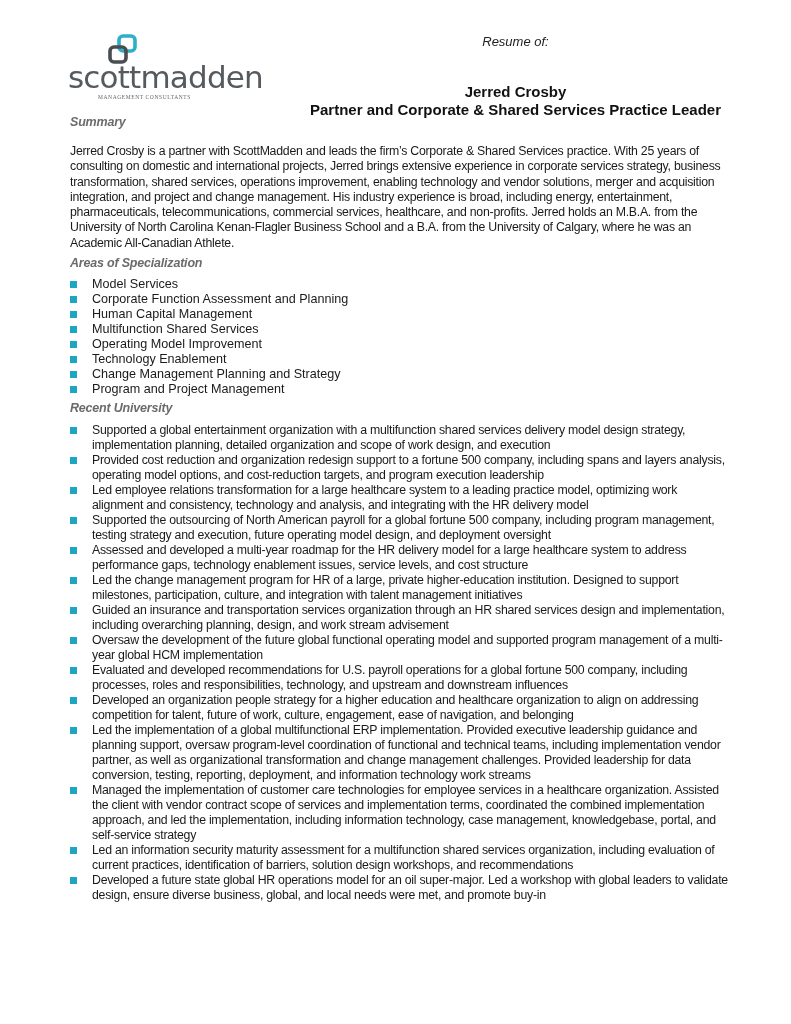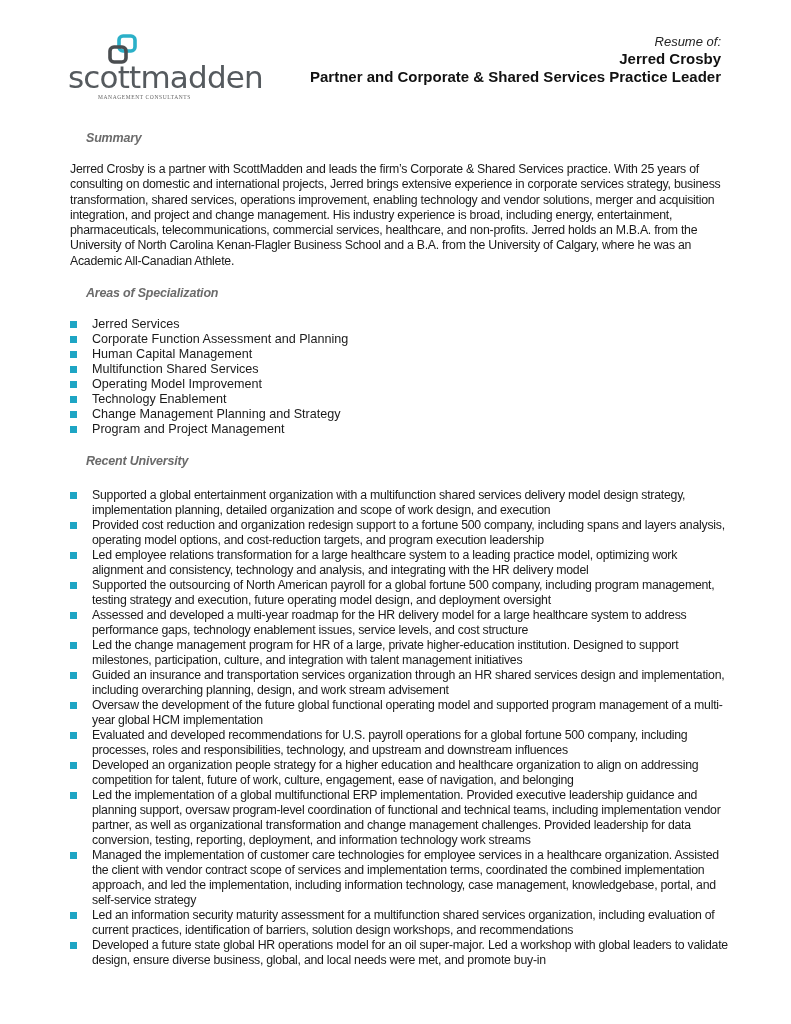--- a/index.html
+++ b/index.html
@@ -11,44 +11,44 @@
     .logo-mark { position: absolute; left: 38px; top: 0; width: 34px; height: 32px; }
     .logo-word {
       position: absolute; left: 0; top: 27px; font-size: 31px; color: #555a5e;
       letter-spacing: -0.8px; font-family: "DejaVu Sans", sans-serif; font-weight: normal;
       line-height: 32px; white-space: nowrap;
     }
     .logo-tag {
       position: absolute; left: 30px; top: 60px; font-size: 5.5px; color: #666;
       letter-spacing: 0.6px; white-space: nowrap; font-family: "Liberation Serif", serif;
     }
-    .header-right { position: absolute; right: 70px; top: 34px; text-align: right; }
+    .header-right { position: absolute; right: 70px; top: 34px; text-align: center; }
     .resume-of { font-style: italic; font-size: 13px; line-height: 16px; color: #222; }
-    .name { font-weight: bold; font-size: 15px; line-height: 18px; color: #111; }
+    .name { font-weight: bold; font-size: 15px; line-height: 18px; color: #111; margin-top: 33px; }
     .role { font-weight: bold; font-size: 15px; line-height: 18px; color: #111; }
 
     .content { position: absolute; left: 70px; top: 114px; width: 660px; }
     .section-title {
       font-style: italic; font-weight: bold; font-size: 12.5px; color: #6b6b6b;
-      margin: 16px; line-height: 16px; letter-spacing: -0.2px;
+      margin: 0; line-height: 16px; letter-spacing: -0.2px;
     }
     .summary {
       font-size: 12.3px; line-height: 15.3px; margin: 14px 0 4px 0; color: #1a1a1a;
       letter-spacing: -0.25px;
     }
     ul.bullets { list-style: none; margin: 6px 0 3px 0; padding: 0; }
     ul.bullets li {
       position: relative; padding-left: 22px; font-size: 12.3px; line-height: 15px;
       color: #1a1a1a; letter-spacing: -0.25px;
     }
     ul.bullets li .sq {
       position: absolute; left: 0; top: 4px; width: 7px; height: 7px; background: #1ea5c4;
     }
     ul.spec li { font-size: 12.6px; letter-spacing: 0; }
-    #assignments { margin-top: 19px; }
+    #assignments { margin-top: 7px; }
   </style>
 </head>
 <body>
 
 <div class="logo">
   <svg class="logo-mark" viewBox="0 0 34 32">
     <rect x="13" y="2" width="16" height="15" rx="4" ry="4" fill="none" stroke="#2bb0c8" stroke-width="3.6"></rect>
     <rect x="4" y="13" width="16" height="15" rx="4" ry="4" fill="none" stroke="#4a4d50" stroke-width="3.6"></rect>
   </svg>
   <div class="logo-word">scottmadden</div>
@@ -60,21 +60,21 @@
   <div class="name">Jerred Crosby</div>
   <div class="role">Partner and Corporate &amp; Shared Services Practice Leader</div>
 </div>
 
 <div class="content">
   <h2 class="section-title">Summary</h2>
   <p class="summary">Jerred Crosby is a partner with ScottMadden and leads the firm’s Corporate &amp; Shared Services practice. With 25 years of consulting on domestic and international projects, Jerred brings extensive experience in corporate services strategy, business transformation, shared services, operations improvement, enabling technology and vendor solutions, merger and acquisition integration, and project and change management. His industry experience is broad, including energy, entertainment, pharmaceuticals, telecommunications, commercial services, healthcare, and non-profits. Jerred holds an M.B.A. from the University of North Carolina Kenan-Flagler Business School and a B.A. from the University of Calgary, where he was an Academic All-Canadian Athlete.</p>
 
   <h2 class="section-title">Areas of Specialization</h2>
   <ul class="bullets spec" id="specialization">
-      <li><span class="sq"></span><span>Jerred Services</span></li>
+      <li><span class="sq"></span><span>Model Services</span></li>
       <li><span class="sq"></span><span>Corporate Function Assessment and Planning</span></li>
       <li><span class="sq"></span><span>Human Capital Management</span></li>
       <li><span class="sq"></span><span>Multifunction Shared Services</span></li>
       <li><span class="sq"></span><span>Operating Model Improvement</span></li>
       <li><span class="sq"></span><span>Technology Enablement</span></li>
       <li><span class="sq"></span><span>Change Management Planning and Strategy</span></li>
       <li><span class="sq"></span><span>Program and Project Management</span></li>
     </ul>
 
   <h2 class="section-title">Recent University</h2>

